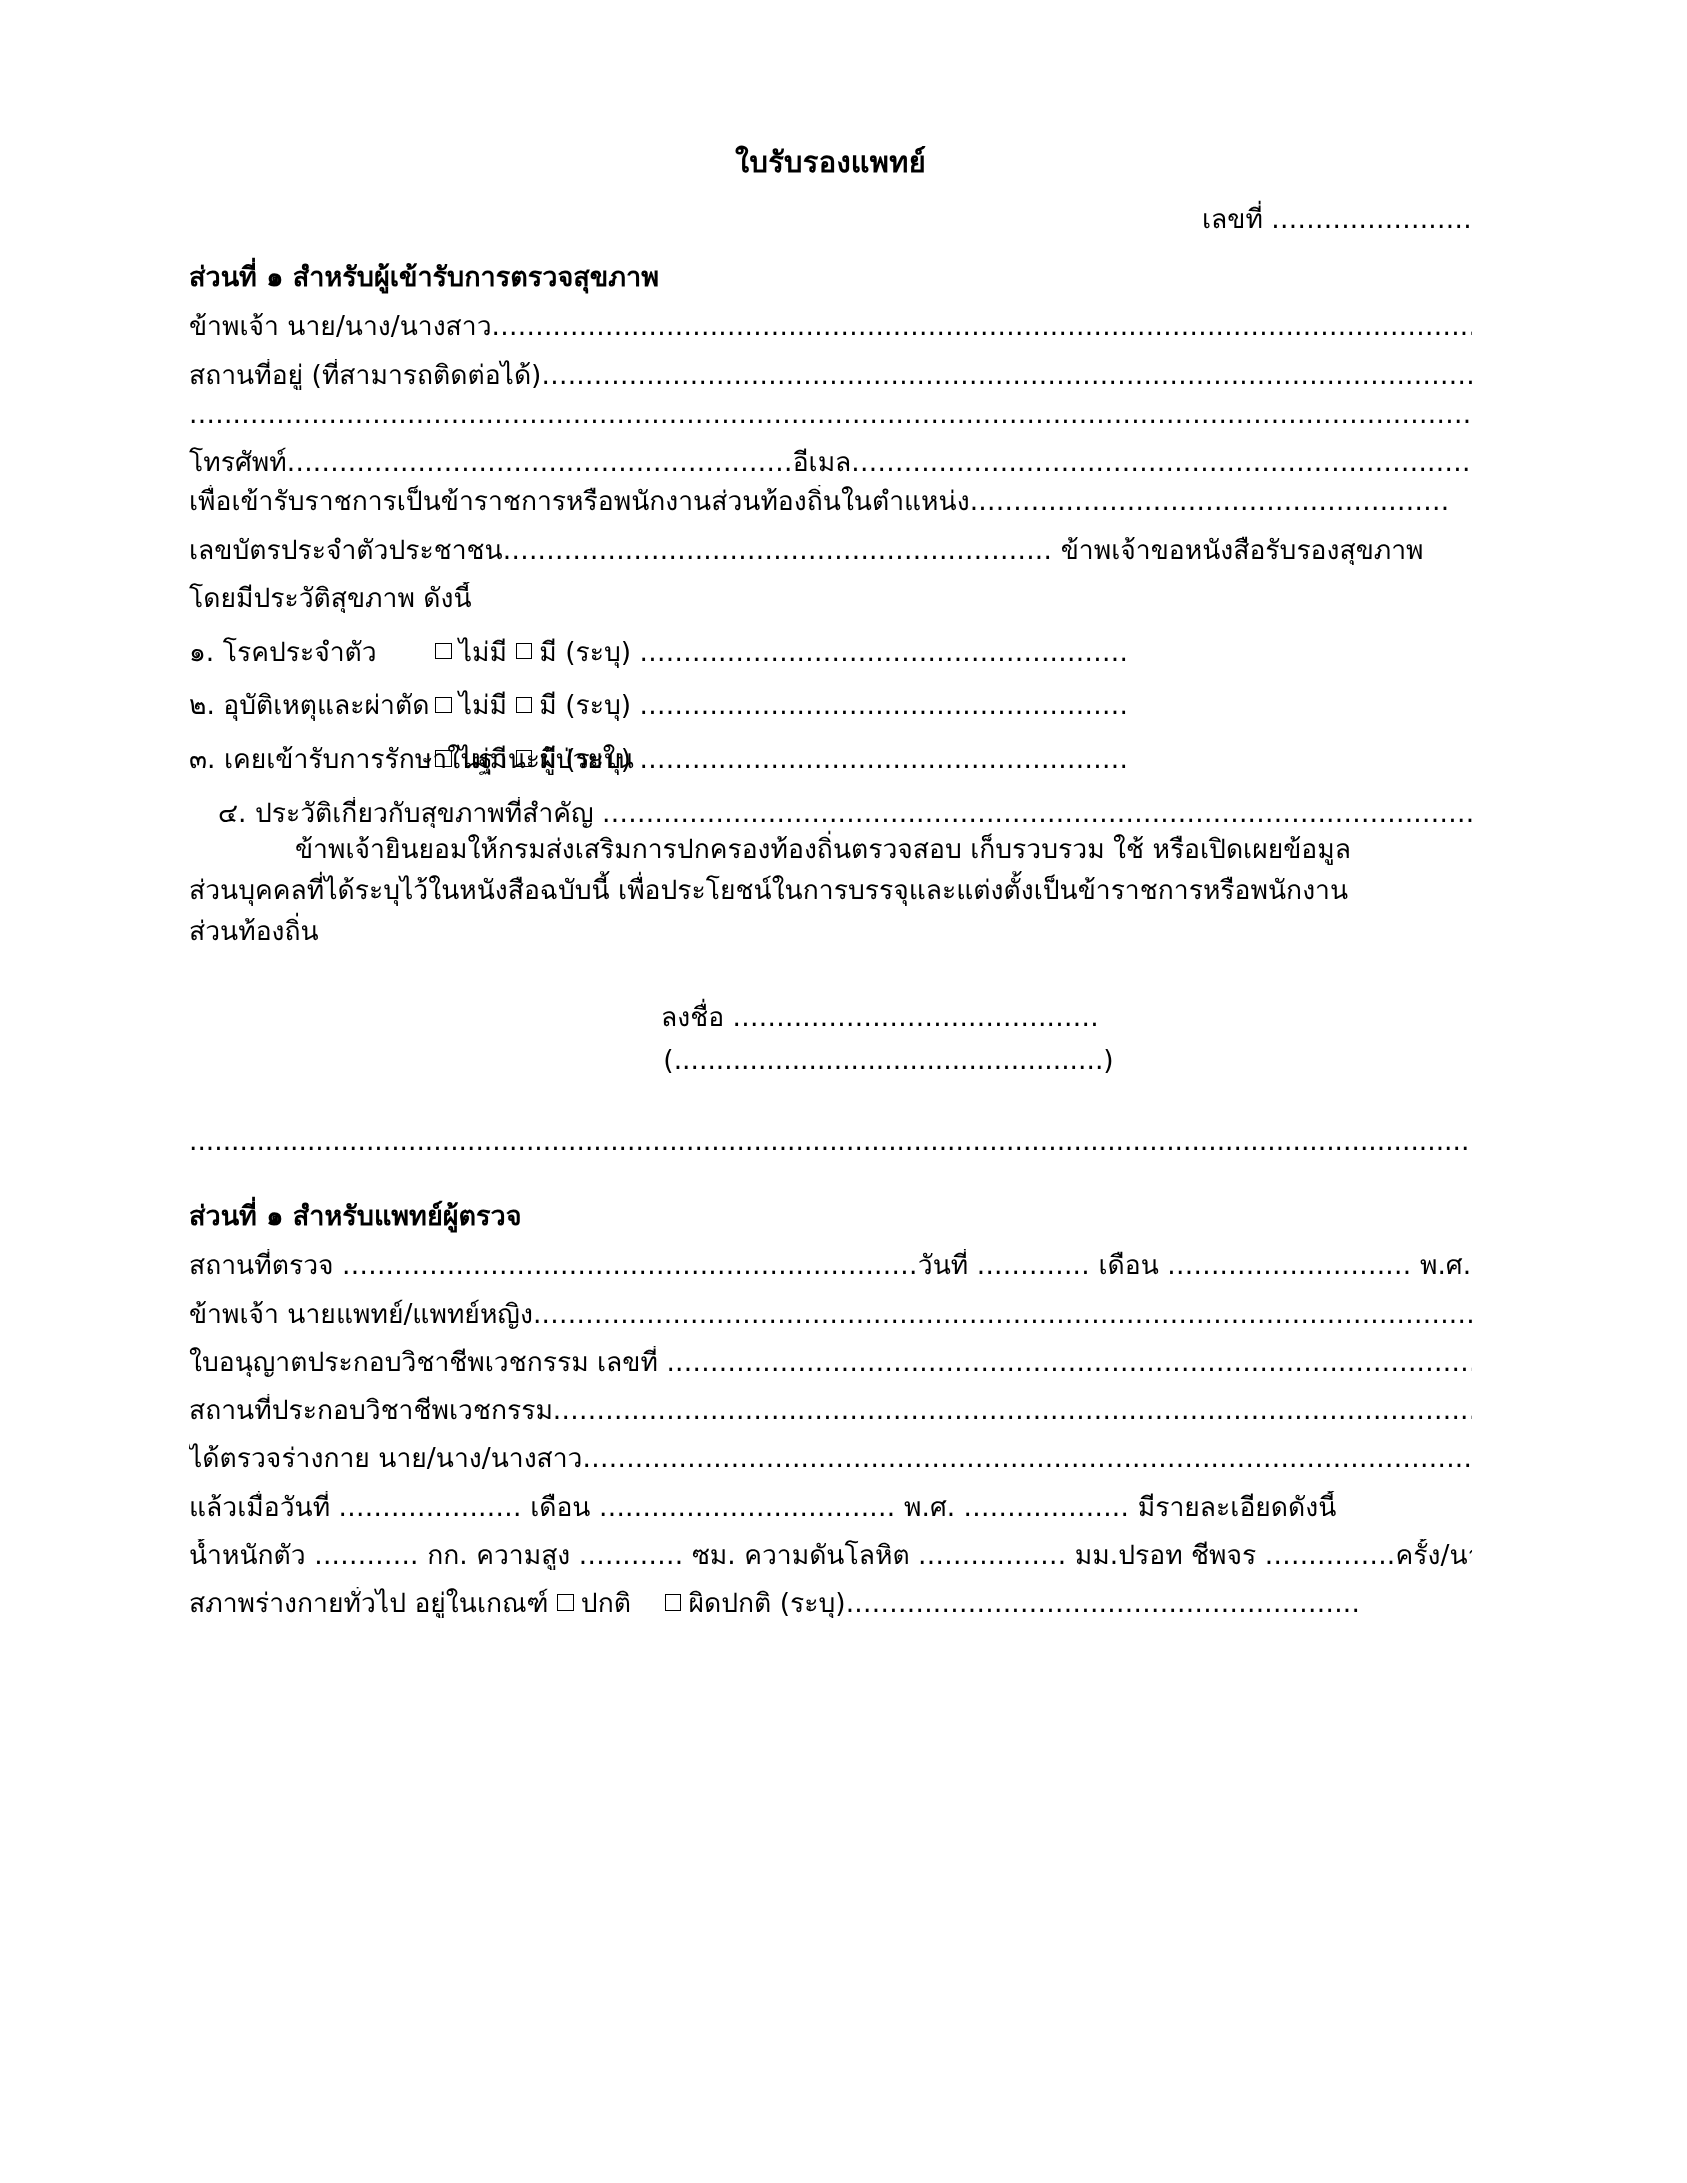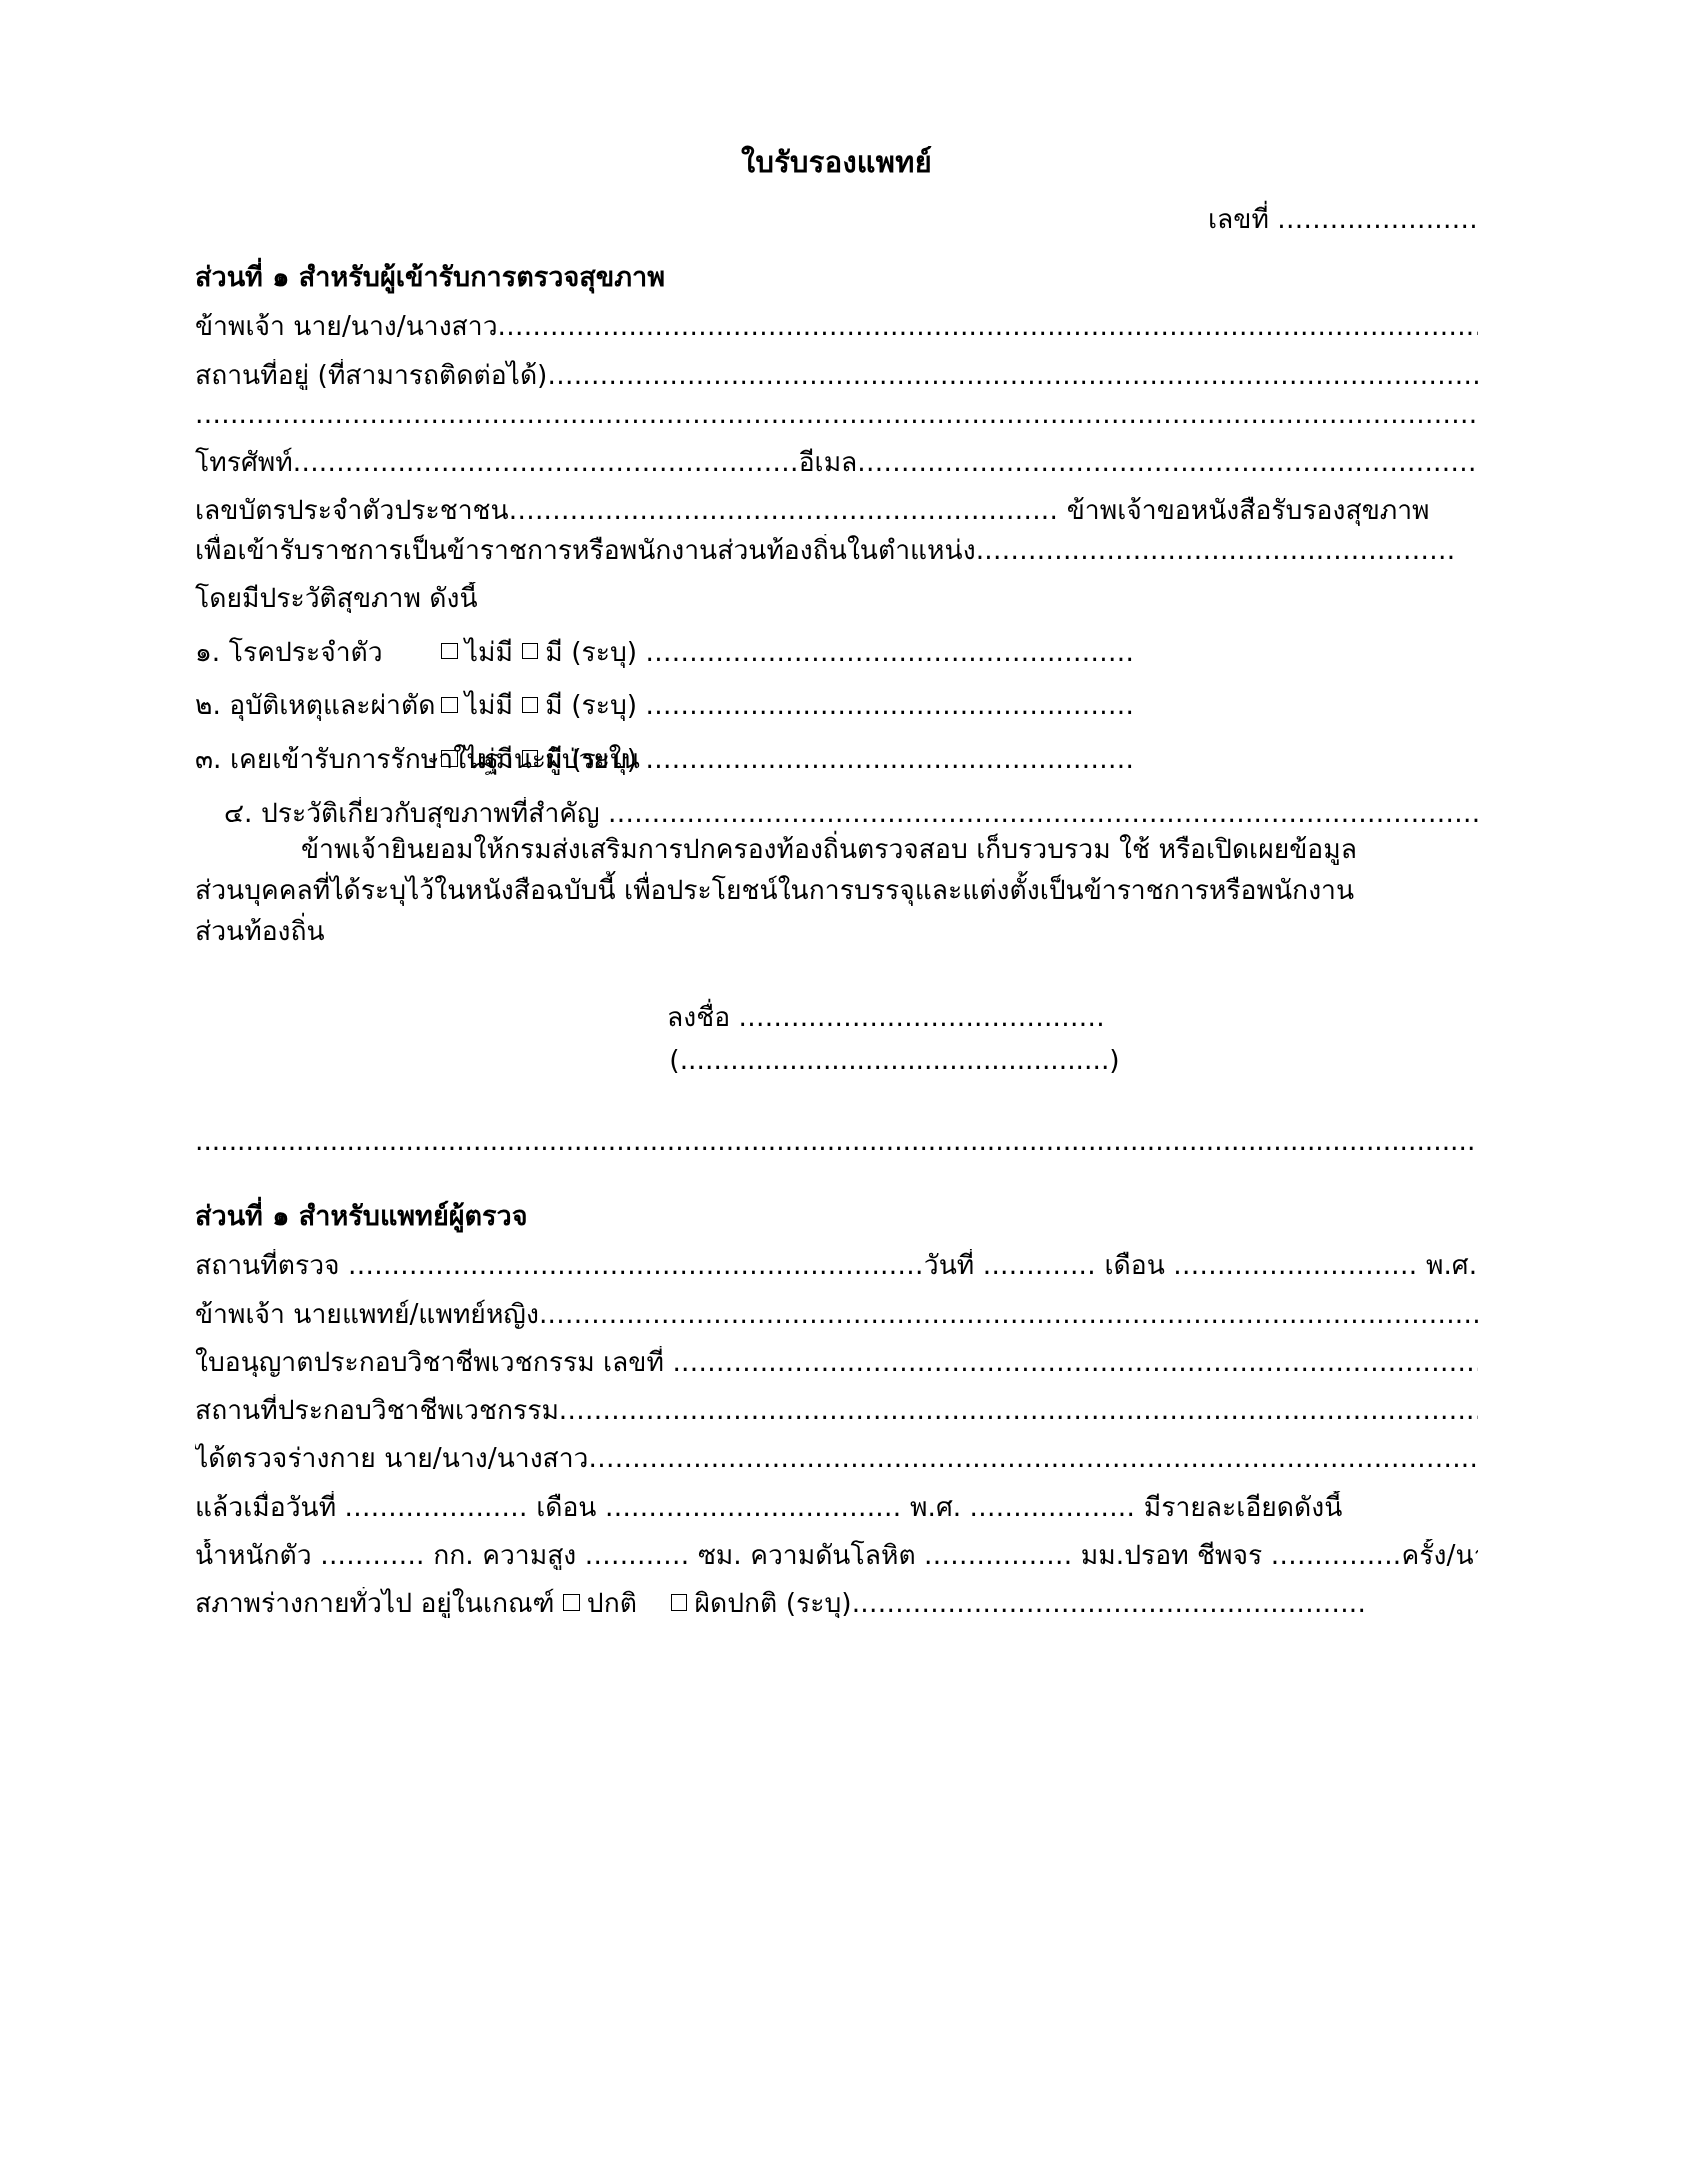--- a/index.html
+++ b/index.html
@@ -15,21 +15,21 @@
     position: relative;
     width: 1687px;
     height: 2183px;
     background: #ffffff;
     box-sizing: border-box;
     padding: 0;
     overflow: hidden;
   }
   .inner {
     position: absolute;
-    left: 195px;
+    left: 189px;
     top: 0;
     width: 1283px;
   }
 
   
   .doc-title {
     text-align: center;
     font-size: 29px;
     font-weight: 700;
     letter-spacing: 0.3px;
@@ -151,26 +151,26 @@
       <span>สถานที่อยู่ (ที่สามารถติดต่อได้)</span><span class="dots">.................................................................................................................</span>
     </div>
     <div class="line line-tight">
       <span class="dots">........................................................................................................................................................................</span>
     </div>
 
     <div class="line">
       <span>โทรศัพท์</span><span class="dots">..........................................................</span><span>อีเมล</span><span class="dots">................................................................................</span>
     </div>
 
-    <div class="line">
-      <span>เลขบัตรประจำตัวประชาชน</span><span class="dots">...............................................................</span> <span>ข้าพเจ้าขอหนังสือรับรองสุขภาพ</span>
-    </div>
-
     <div class="line line-tight">
       <span>เพื่อเข้ารับราชการเป็นข้าราชการหรือพนักงานส่วนท้องถิ่นในตำแหน่ง</span><span class="dots">.......................................................</span>
+    </div>
+
+    <div class="line">
+      <span>เลขบัตรประจำตัวประชาชน</span><span class="dots">...............................................................</span> <span>ข้าพเจ้าขอหนังสือรับรองสุขภาพ</span>
     </div>
 
     <div class="line">โดยมีประวัติสุขภาพ ดังนี้</div>
 
     <div class="chk-row">
       <span class="chk-label">
         <span>๑.</span>
         <span>โรคประจำตัว</span>
       </span>
       <span class="chk-opts"><span class="box"></span><span>ไม่มี</span> <span class="box"></span><span>มี (ระบุ)</span> <span class="dots">........................................................</span></span>

